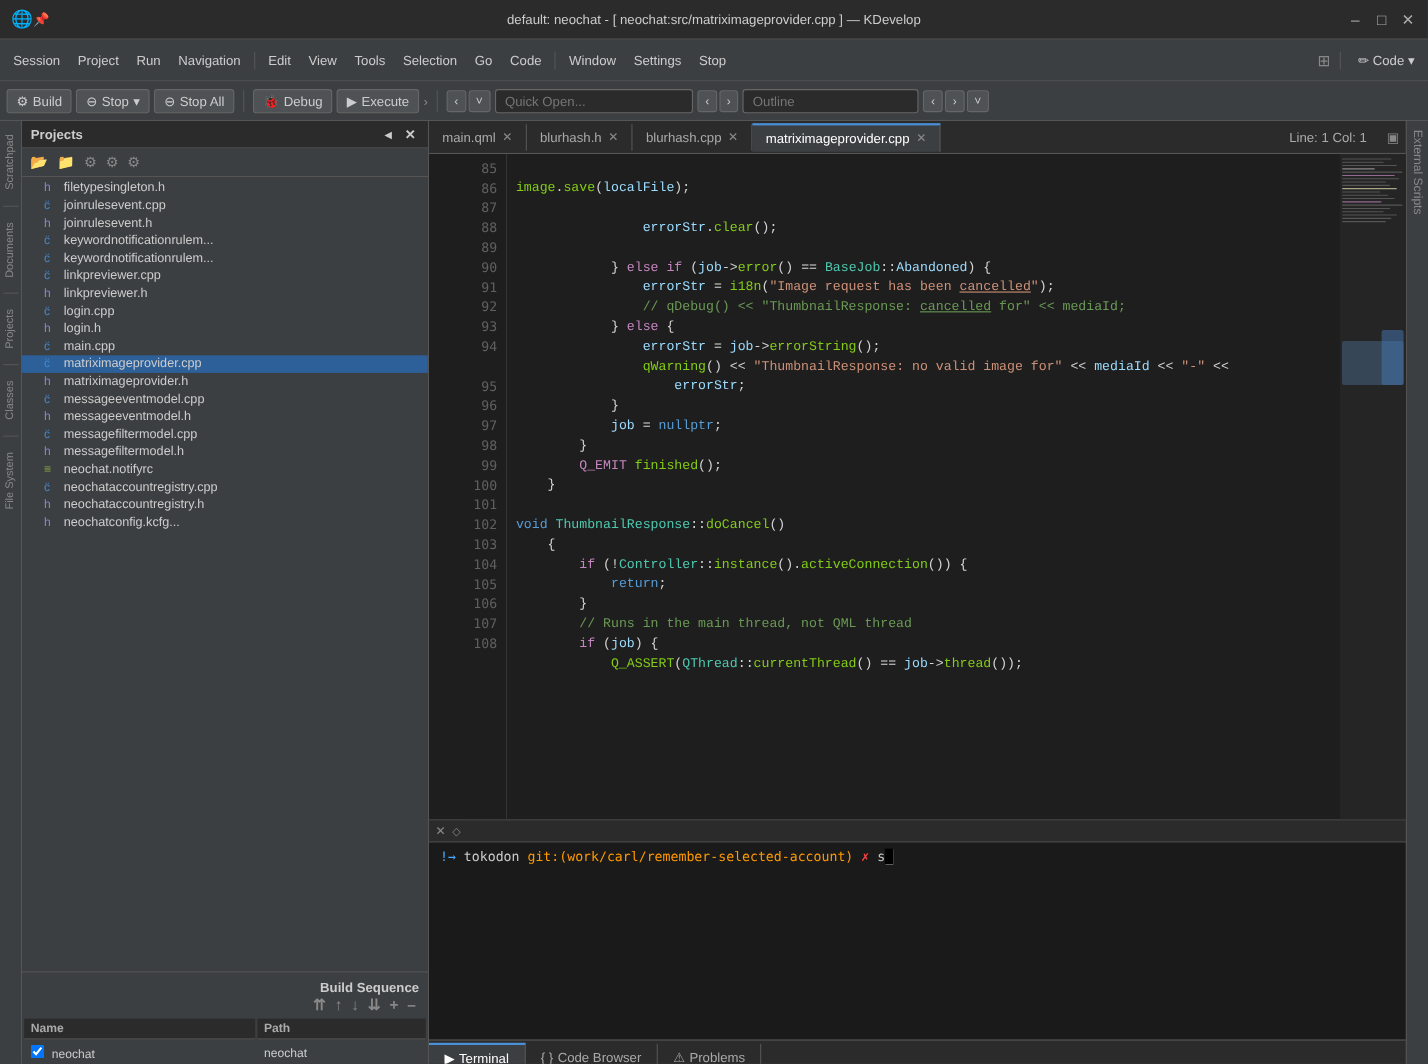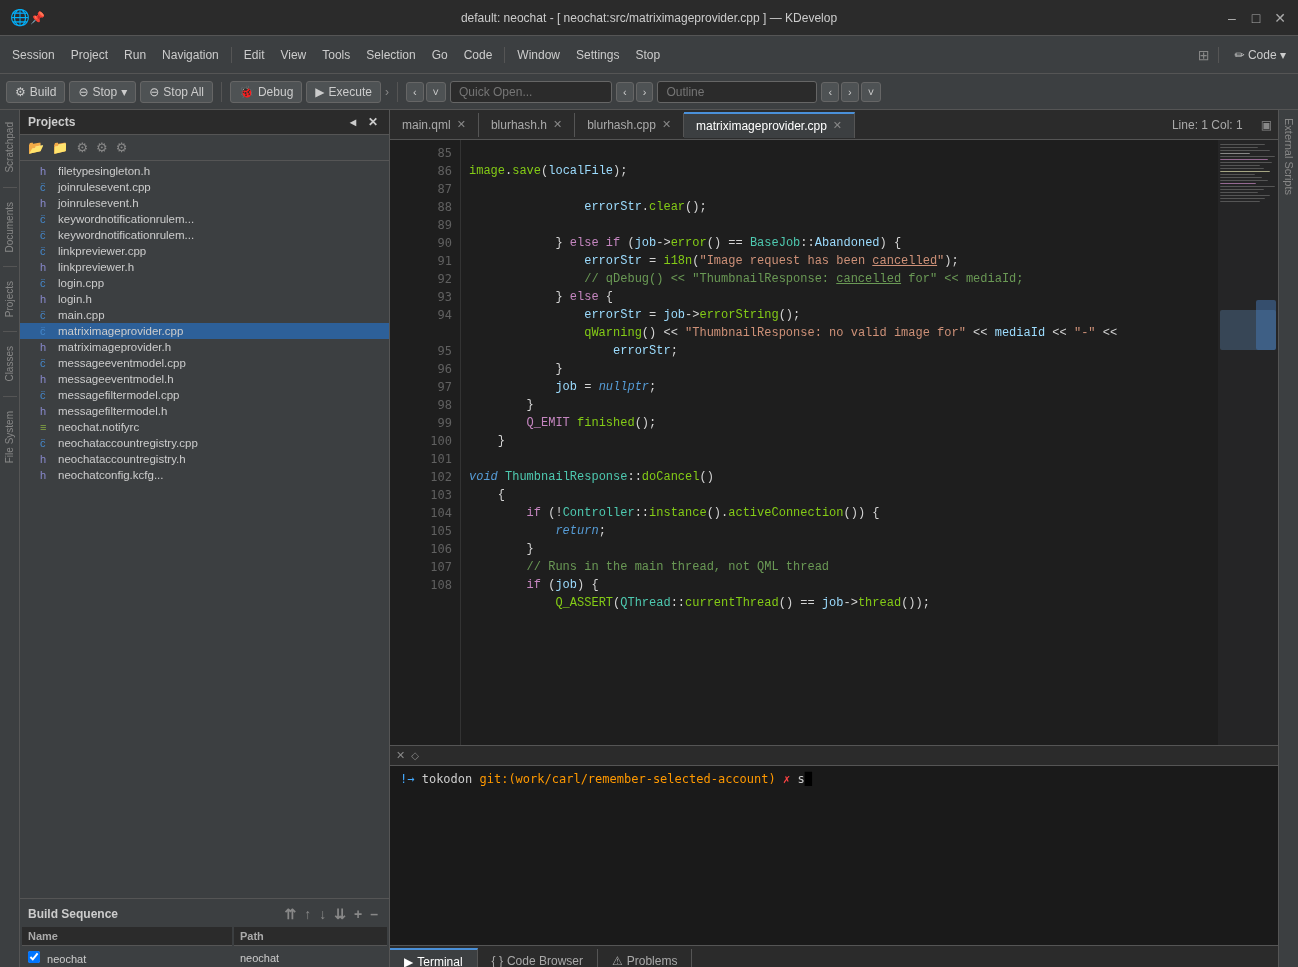--- a/index.html
+++ b/index.html
@@ -13,21 +13,21 @@
     
     #menubar { background: #3c3f41; height: 38px; display: flex; align-items: center; padding: 0 4px; border-bottom: 1px solid #555; }
     .menu-item { padding: 4px 8px; color: #ccc; cursor: pointer; font-size: 12px; border-radius: 3px; }
     .menu-sep { width: 1px; height: 16px; background: #555; margin: 0 4px; }
     .menu-right { margin-left: auto; display: flex; align-items: center; gap: 4px; }
     
     
     #toolbar { background: #3c3f41; height: 36px; display: flex; align-items: center; padding: 0 6px; gap: 4px; border-bottom: 1px solid #555; }
     .toolbar-btn { display: flex; align-items: center; gap: 4px; padding: 3px 8px; background: #4e5254; border: 1px solid #666; border-radius: 3px; color: #ccc; cursor: pointer; font-size: 12px; }
     .toolbar-sep { width: 1px; height: 20px; background: #555; margin: 0 4px; }
-    .quick-open { background: #2b2b2b; border: 1px solid #666; border-radius: 3px; color: #ccc; padding: 3px 8px; font-size: 12px; width: 162px; }
+    .quick-open { background: #2b2b2b; border: 1px solid #666; border-radius: 3px; color: #ccc; padding: 3px 8px; font-size: 12px; width: 180px; }
     .outline-box { background: #2b2b2b; border: 1px solid #666; border-radius: 3px; color: #777; padding: 3px 8px; font-size: 12px; width: 160px; }
     .nav-arrows { display: flex; gap: 2px; }
     .nav-arrow { padding: 3px 6px; background: #4e5254; border: 1px solid #666; border-radius: 3px; color: #ccc; cursor: pointer; font-size: 11px; }
     
     
     #main { display: flex; height: calc(967px - 36px - 30px - 36px - 30px); }
     
     
     #left-sidebar { width: 20px; background: #3c3f41; display: flex; flex-direction: column; align-items: center; padding-top: 4px; gap: 2px; border-right: 1px solid #555; }
     
@@ -49,21 +49,21 @@
     .tree-item { display: flex; align-items: center; padding: 2px 4px; cursor: pointer; color: #ccc; font-size: 11.5px; }
     .tree-item.selected { background: #2d6099; }
     .tree-indent { display: inline-block; width: 16px; }
     .tree-icon { width: 14px; margin-right: 4px; font-size: 11px; color: #888; }
     .tree-file-h { color: #8888cc; }
     .tree-file-cpp { color: #4488cc; }
     .tree-file-rc { color: #88aa44; }
     
     
     #build-seq { border-top: 1px solid #555; padding: 4px 0; }
-    #build-seq-header { display: flex; align-items: center; padding: 3px 8px; color: #ccc; font-size: 12px; font-weight: bold; }
+    #build-seq-header { display: flex; align-items: flex-end; padding: 3px 8px; color: #ccc; font-size: 12px; font-weight: bold; flex-direction: column; }
     #build-seq-header span { flex: 1; }
     .bs-btn { color: #888; cursor: pointer; font-size: 14px; padding: 0 3px; }
     #build-table { width: 100%; }
     #build-table th { background: #2b2b2b; padding: 3px 6px; color: #aaa; font-size: 11px; text-align: left; border-bottom: 1px solid #555; }
     #build-table td { padding: 3px 6px; color: #ccc; font-size: 11px; border-bottom: 1px solid #3c3c3c; }
     .bs-checkbox { width: 12px; height: 12px; margin-right: 4px; }
     
     
     #right-panel { flex: 1; display: flex; flex-direction: column; }
     
@@ -93,21 +93,21 @@
     #bottom-tabs { display: flex; align-items: center; background: #2b2b2b; border-top: 1px solid #555; height: 30px; }
     .btab { display: flex; align-items: center; gap: 4px; padding: 5px 14px; cursor: pointer; color: #aaa; font-size: 12px; border-right: 1px solid #555; }
     .btab.active { background: #3c3f41; color: #fff; border-top: 2px solid #4a90d9; }
     
     
     #right-sidebar { width: 20px; background: #3c3f41; border-left: 1px solid #555; display: flex; flex-direction: column; align-items: center; }
     .right-label { writing-mode: vertical-rl; color: #888; font-size: 11px; padding: 8px 2px; cursor: pointer; }
     
     
     .kw { color: #c586c0; }
-    .kw2 { color: #569cd6; font-style: italic; }
+    .kw2 { color: #569cd6; }
     .fn { color: #84cc16; }
     .str { color: #ce9178; }
     .cm { color: #6a9955; }
     .op { color: #d4d4d4; }
     .cls { color: #4ec9b0; }
     .var { color: #9cdcfe; }
     .punct { color: #d4d4d4; }
     
     
     ::-webkit-scrollbar { width: 8px; height: 8px; }

